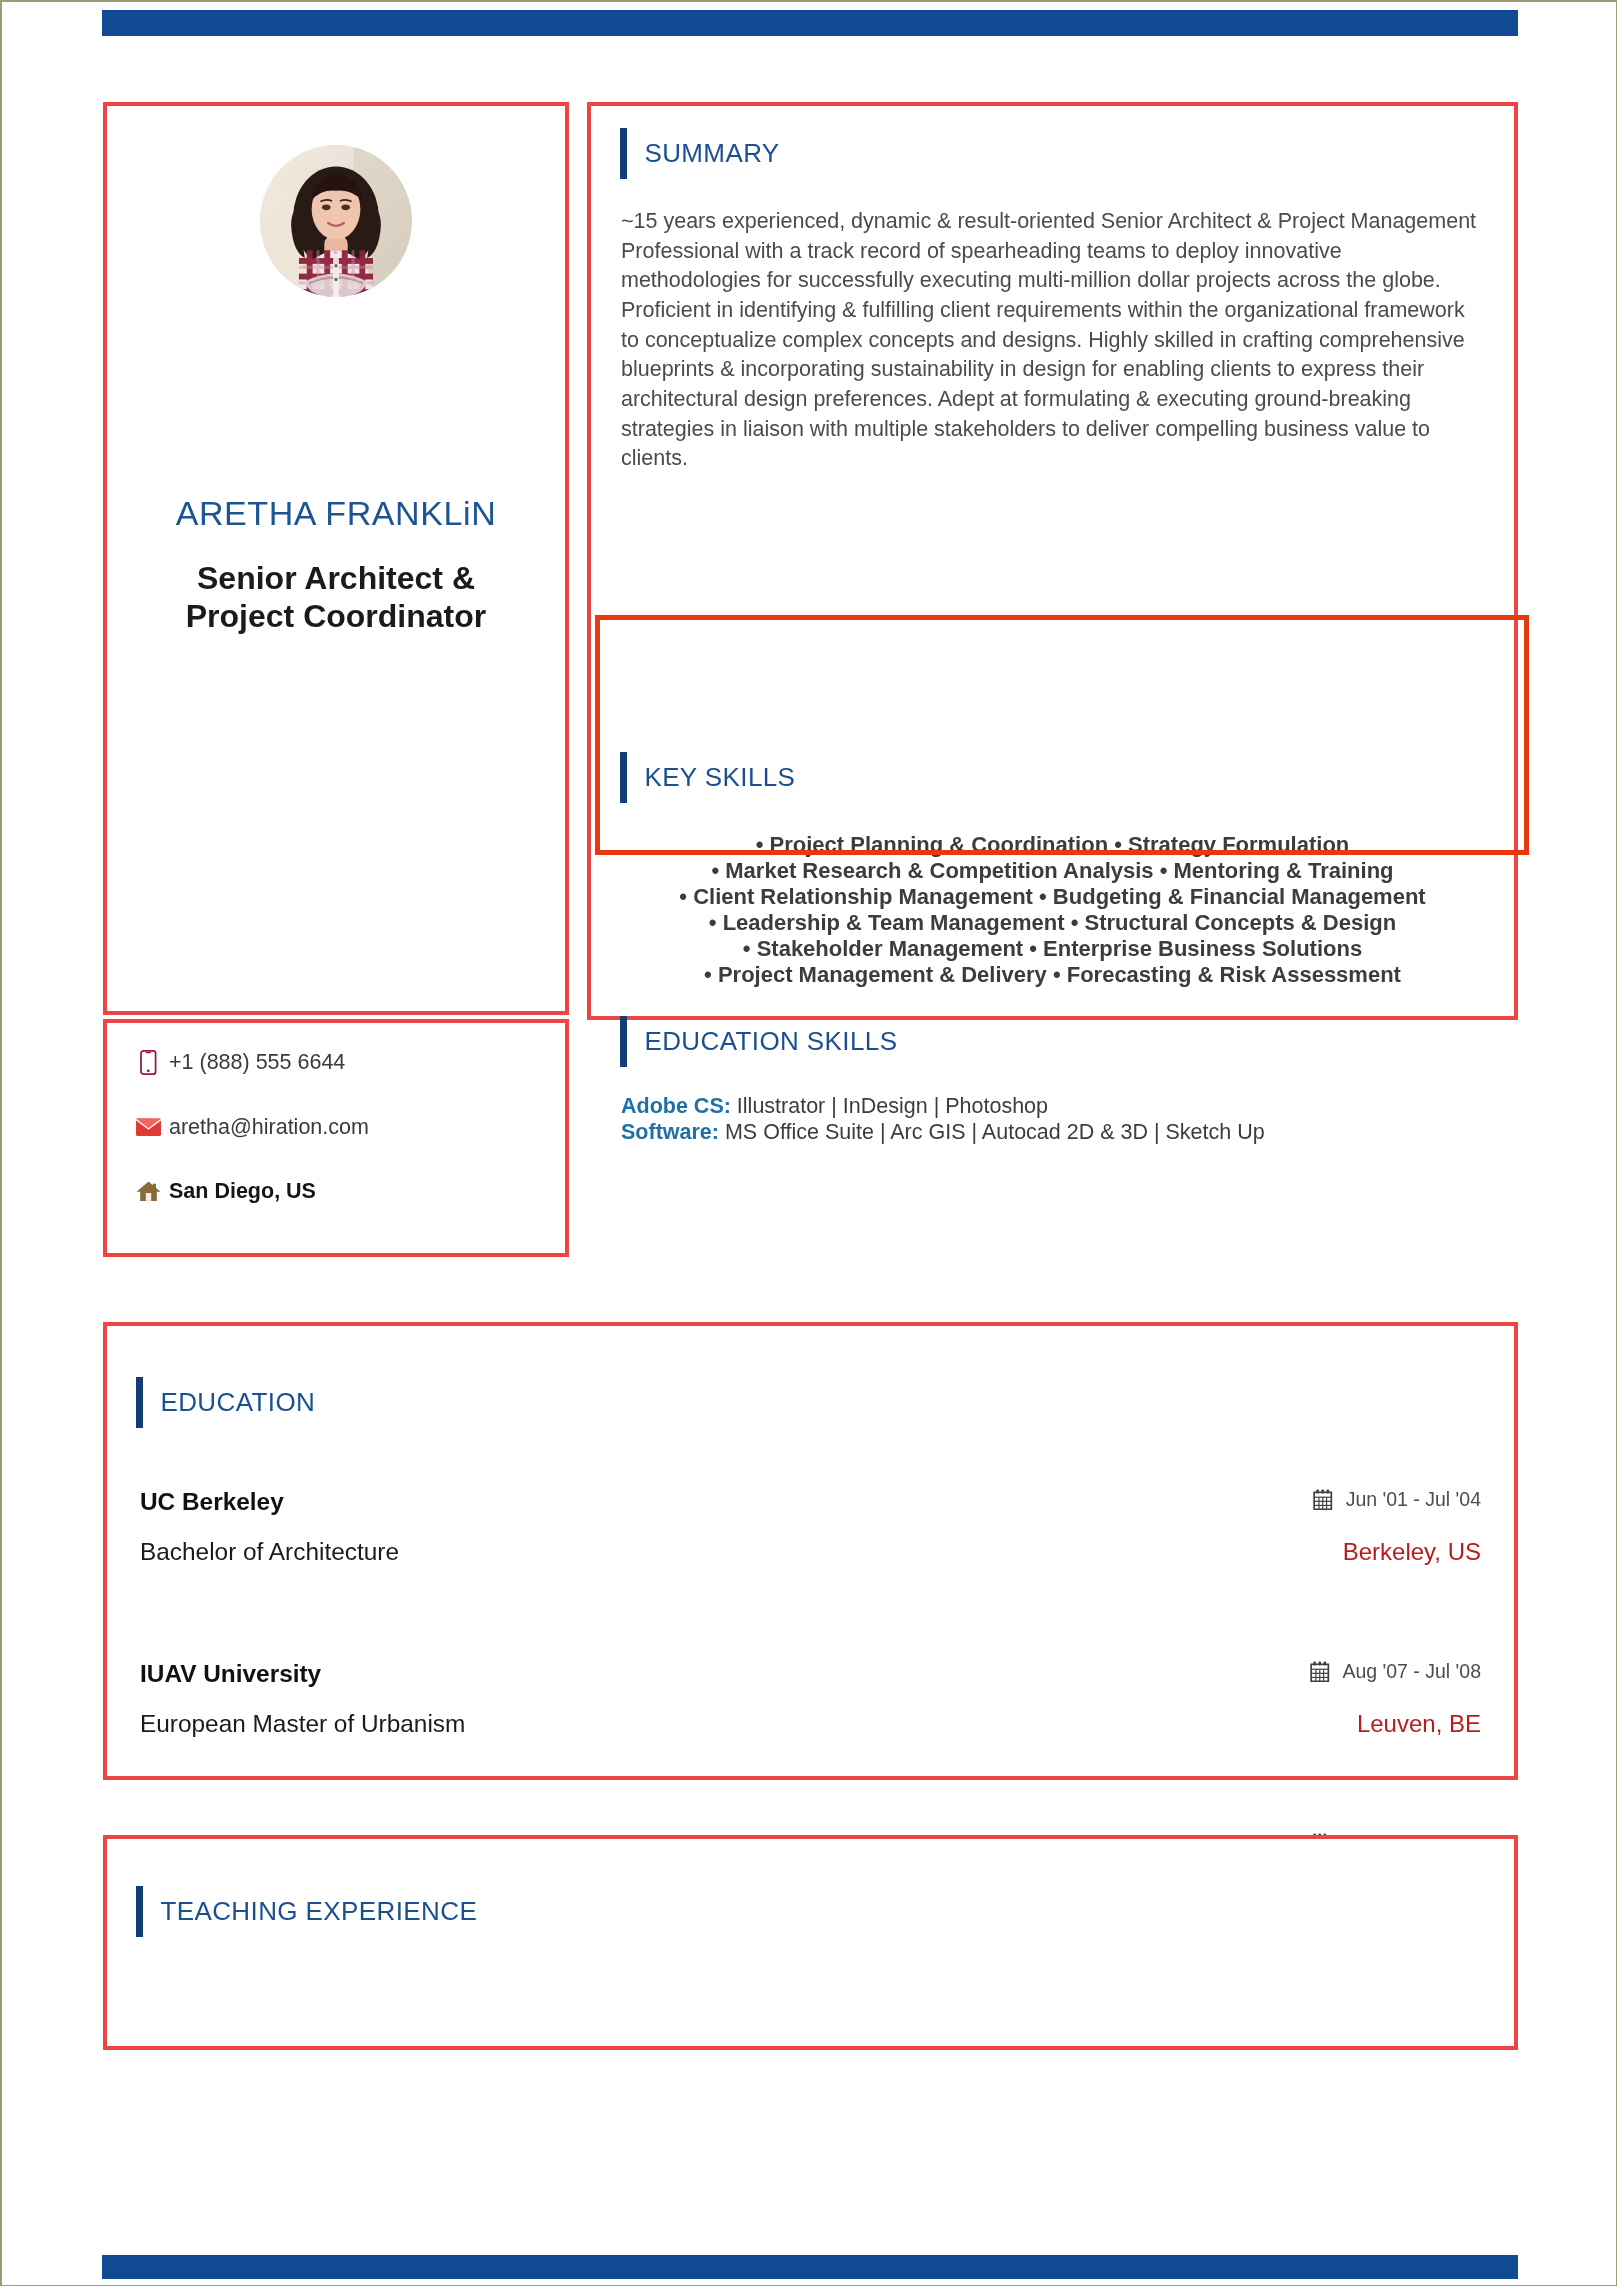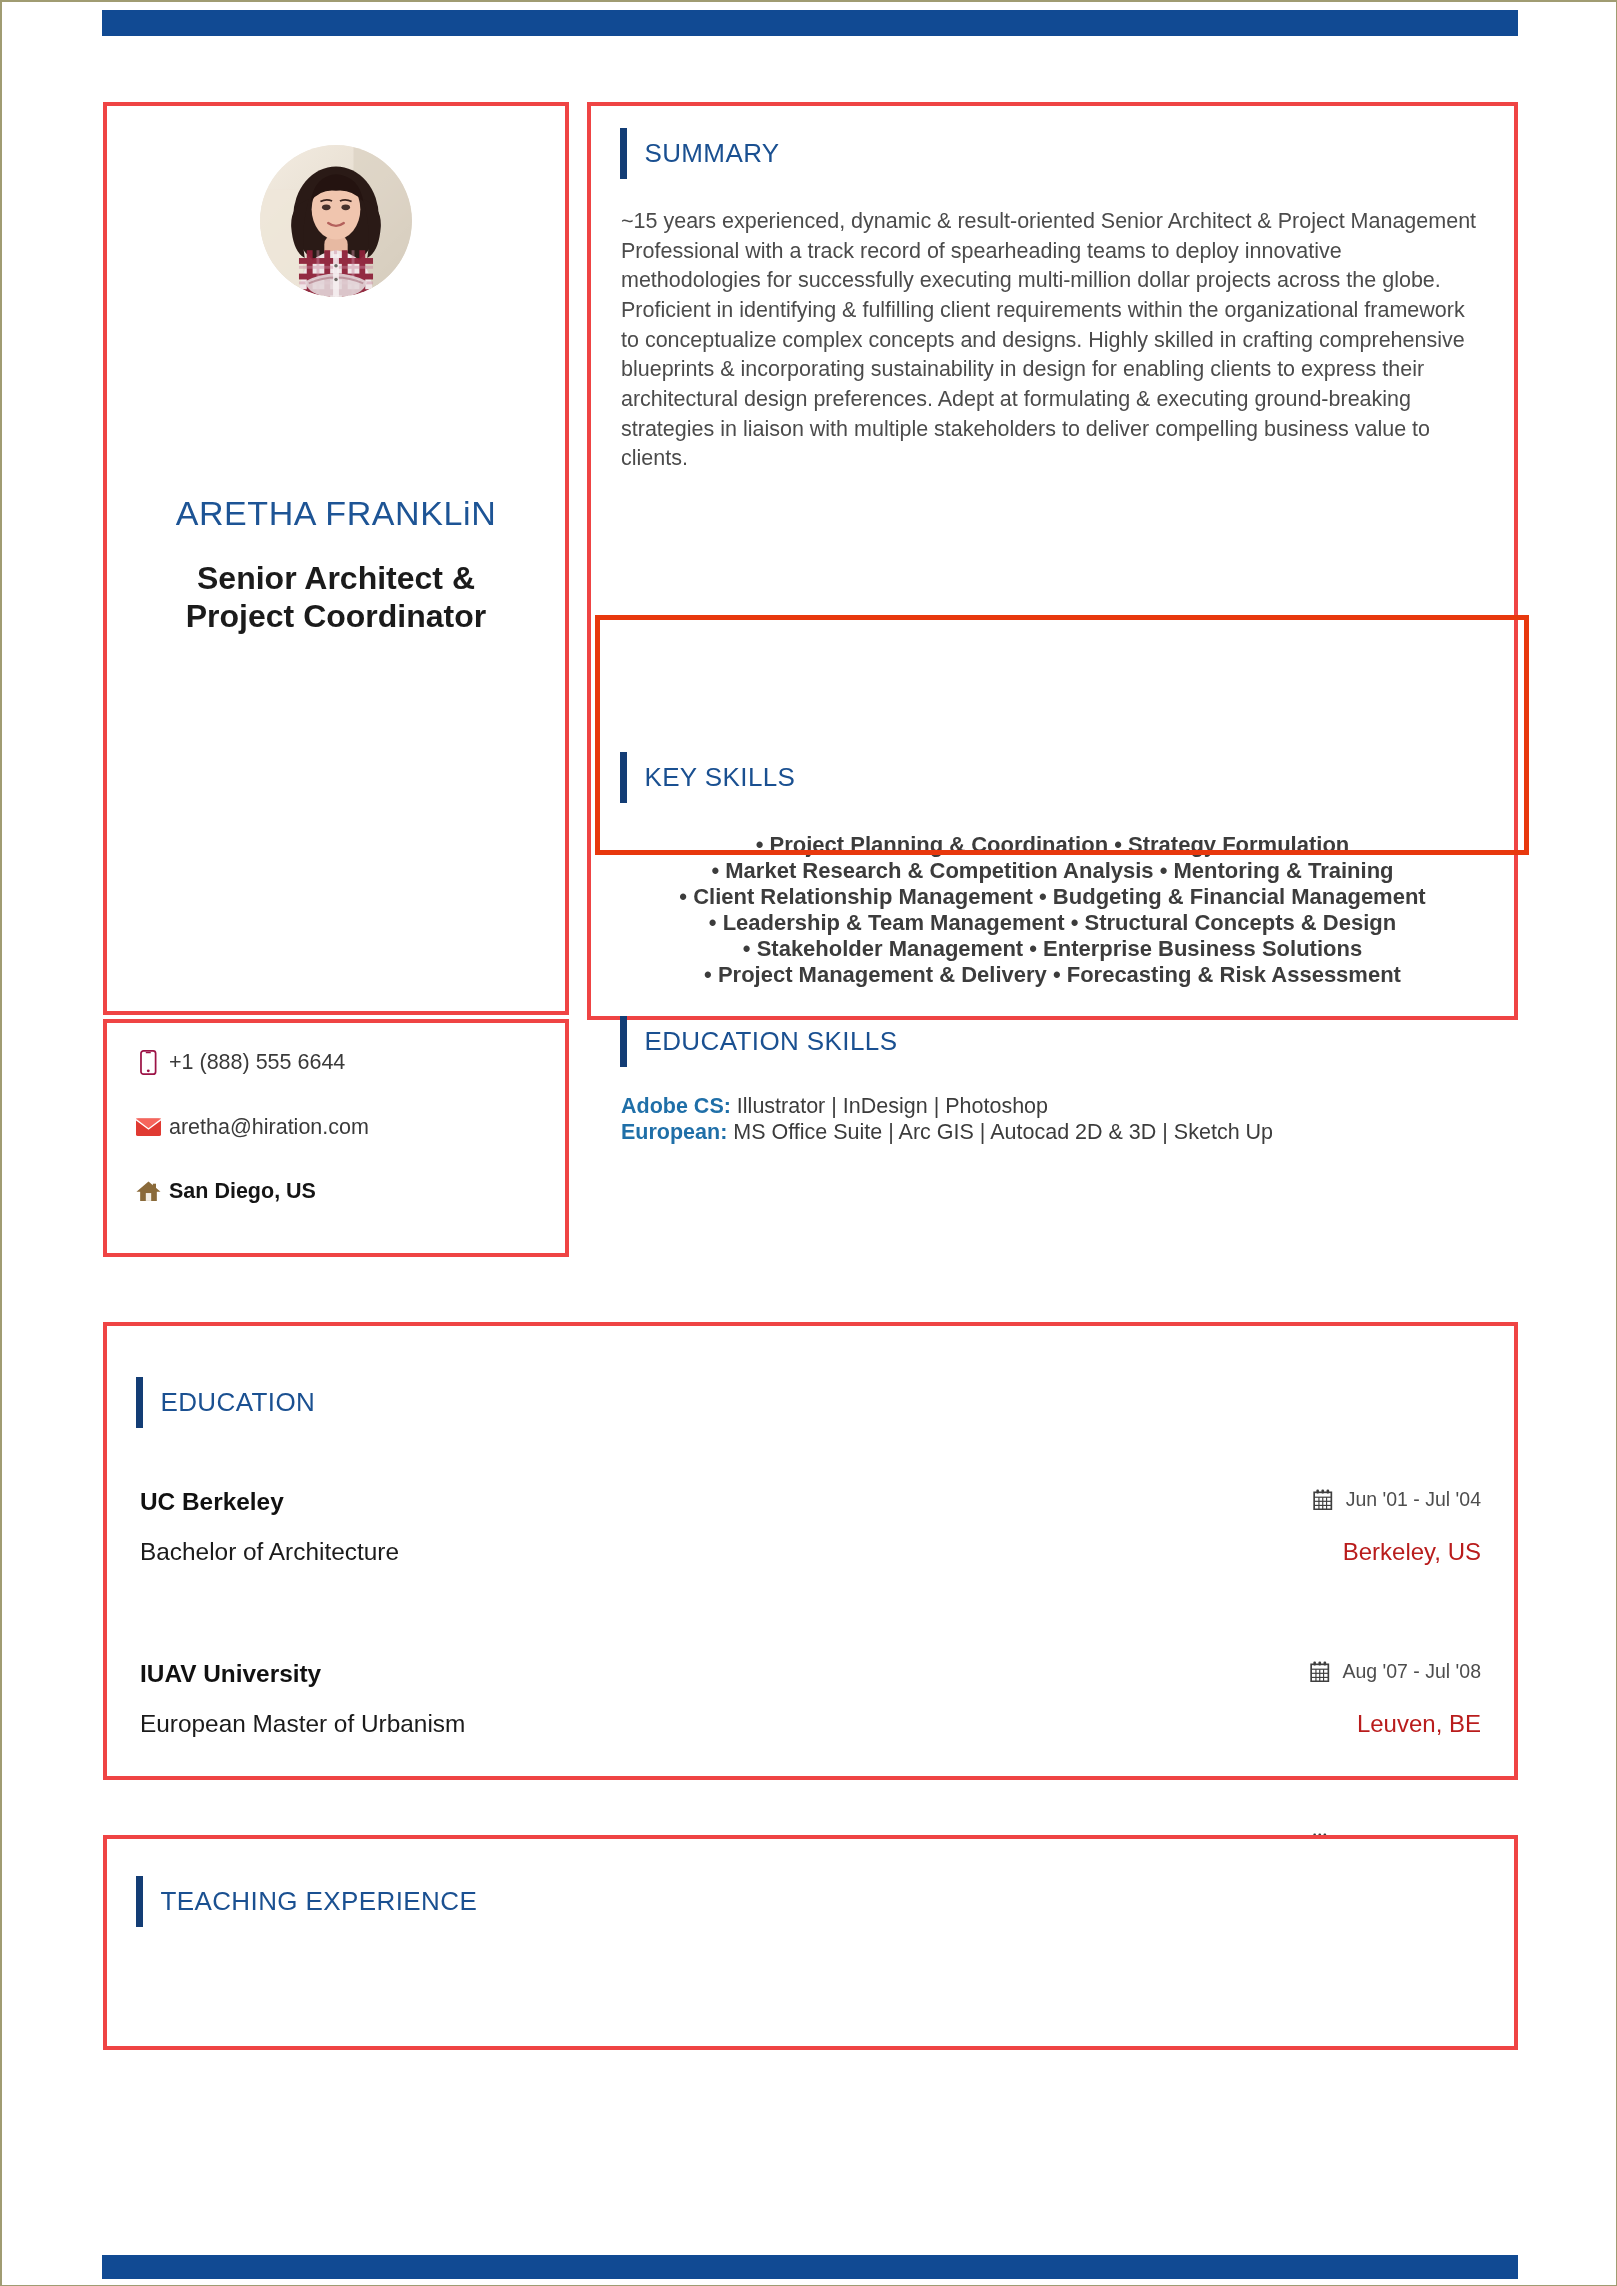--- a/index.html
+++ b/index.html
@@ -247,21 +247,21 @@
   .edu-entry.e2 { top: 310px; }
   .edu-entry.e3 { top: 482px; }
 
   
   .teach-card {
     left: 101px;
     top: 1833px;
     width: 1415px;
     height: 215px;
   }
-  .teach-head { position: absolute; left: 29px; top: 37px; }
+  .teach-head { position: absolute; left: 29px; top: 47px; }
 
   .cal-icon { display: block; }
 </style>
 </head>
 <body>
 
 <div class="page">
 
   <div class="topbar"></div>
 
@@ -399,21 +399,21 @@
 
     <div class="section-head techskills-head">
       <span class="bar"></span>
       <span class="label">EDUCATION SKILLS</span>
     </div>
     <div class="techskills-body">
       <div>
         <span class="k">Adobe CS:</span><span class="v"> Illustrator | InDesign | Photoshop</span>
       </div>
       <div>
-        <span class="k">European:</span><span class="v"> MS Office Suite | Arc GIS | Autocad 2D &amp; 3D | Sketch Up</span>
+        <span class="k">Software:</span><span class="v"> MS Office Suite | Arc GIS | Autocad 2D &amp; 3D | Sketch Up</span>
       </div>
     </div>
   </div>
 
   <div class="redbox"></div>
 
   <div class="card edu-card">
 
     <div class="section-head edu-head">
       <span class="bar"></span>

